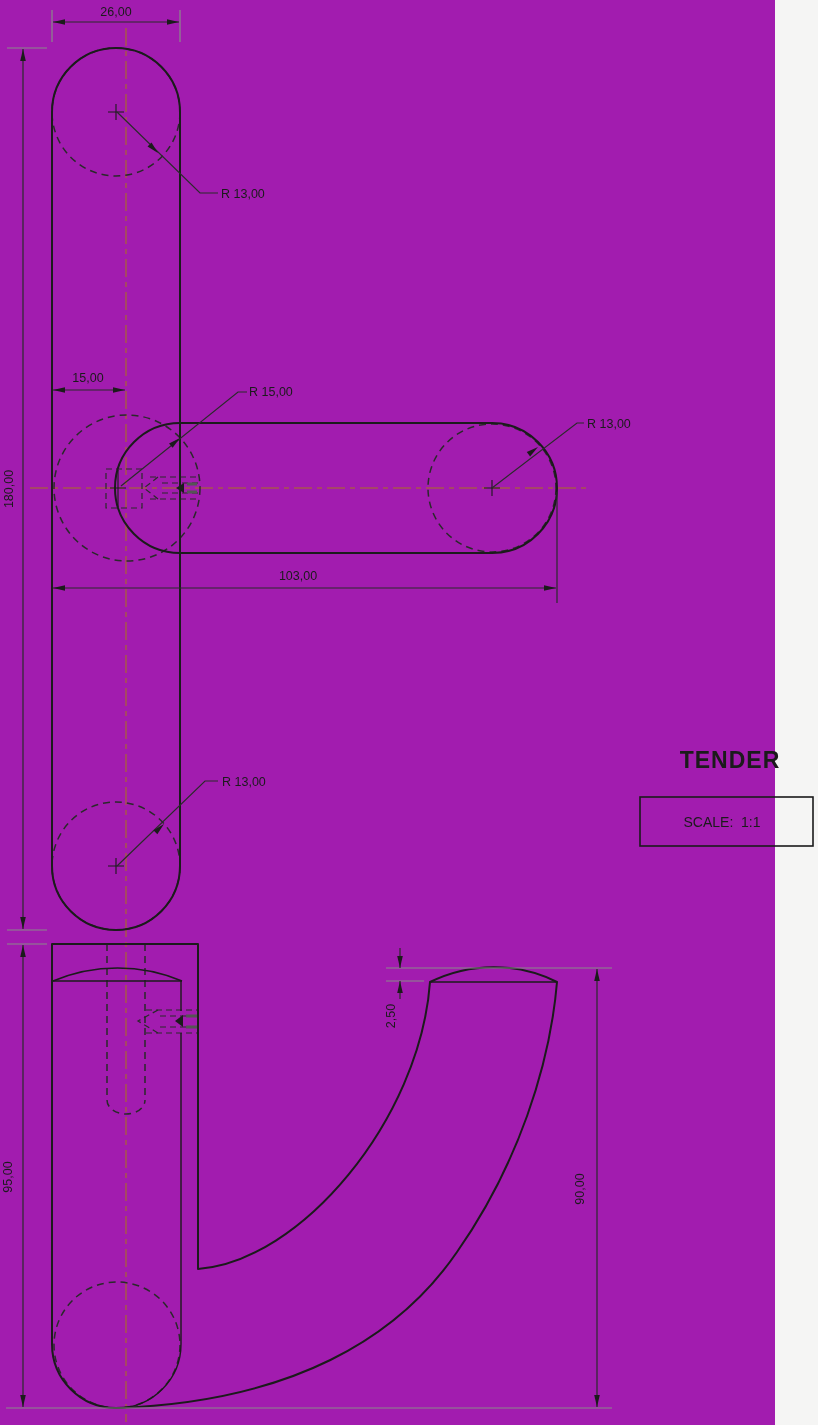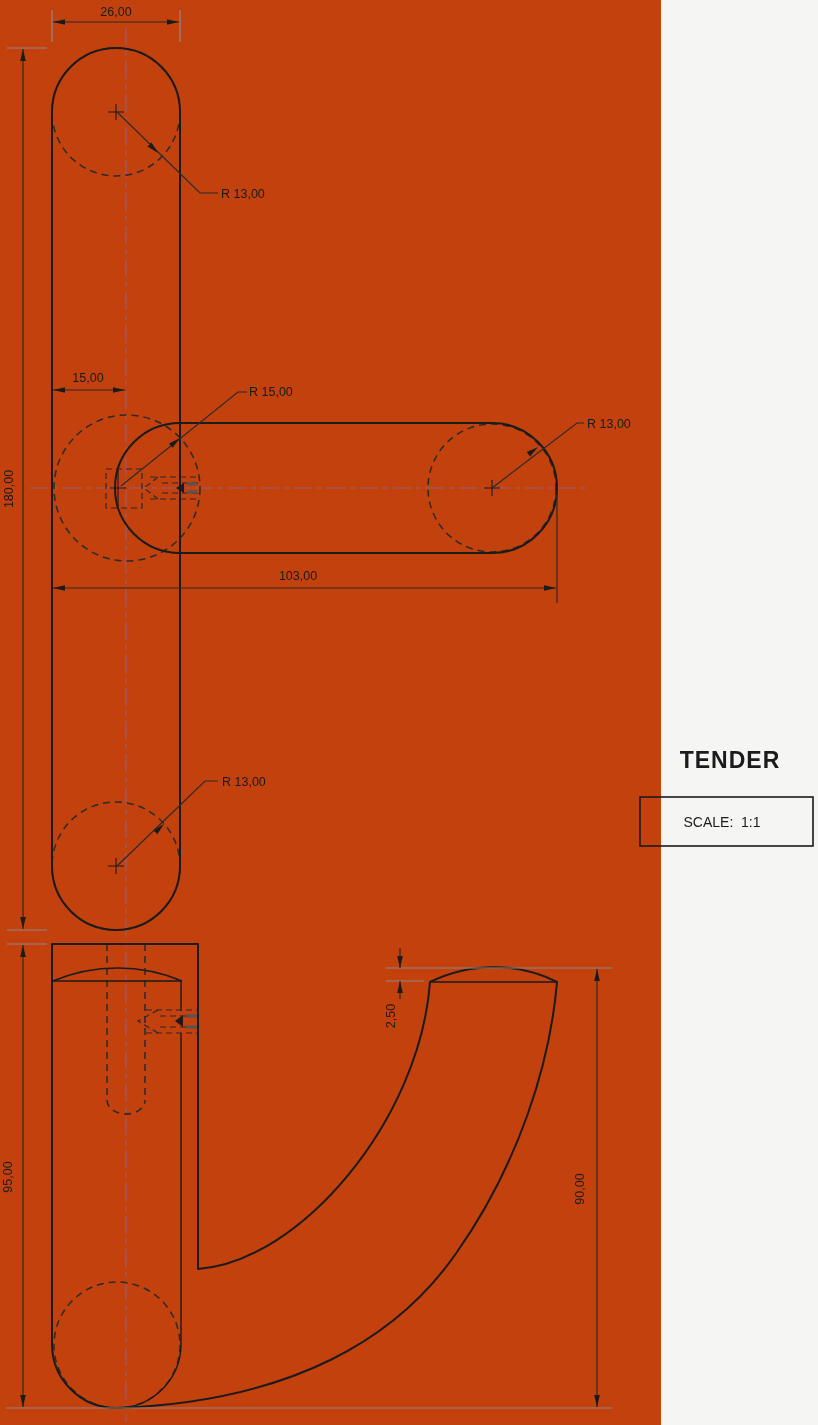--- a/index.html
+++ b/index.html
@@ -1,16 +1,16 @@
 <!DOCTYPE html>
 <html><head>
 <meta charset="utf-8">
 <style>
   html,body{margin:0;padding:0;background:#f5f5f4;}
-  .page{position:relative;width:661px;height:1425px;background:#c2410c;
+  .page{position:relative;width:775px;height:1425px;background:#a21caf;
         font-family:"Liberation Sans", sans-serif;}
   svg{display:block;}
   text{fill:#1b1b1b;font-family:"Liberation Sans", sans-serif;}
   .dimtext{font-size:12.5px;}
   .outline{stroke:#1b1b1b;stroke-width:2;fill:none;stroke-linejoin:round;}
   .thinline{stroke:#1b1b1b;stroke-width:1.4;fill:none;}
   .hidden{stroke:#2a2a2a;stroke-width:1.5;fill:none;stroke-dasharray:7 5;}
   .hidden-thin{stroke:#2a2a2a;stroke-width:1.2;fill:none;stroke-dasharray:6 4;}
   .center{stroke:#a85450;stroke-width:1.6;fill:none;stroke-dasharray:18 5 5 5;}
   .dim{stroke:#2b2b2b;stroke-width:1.2;fill:none;}

